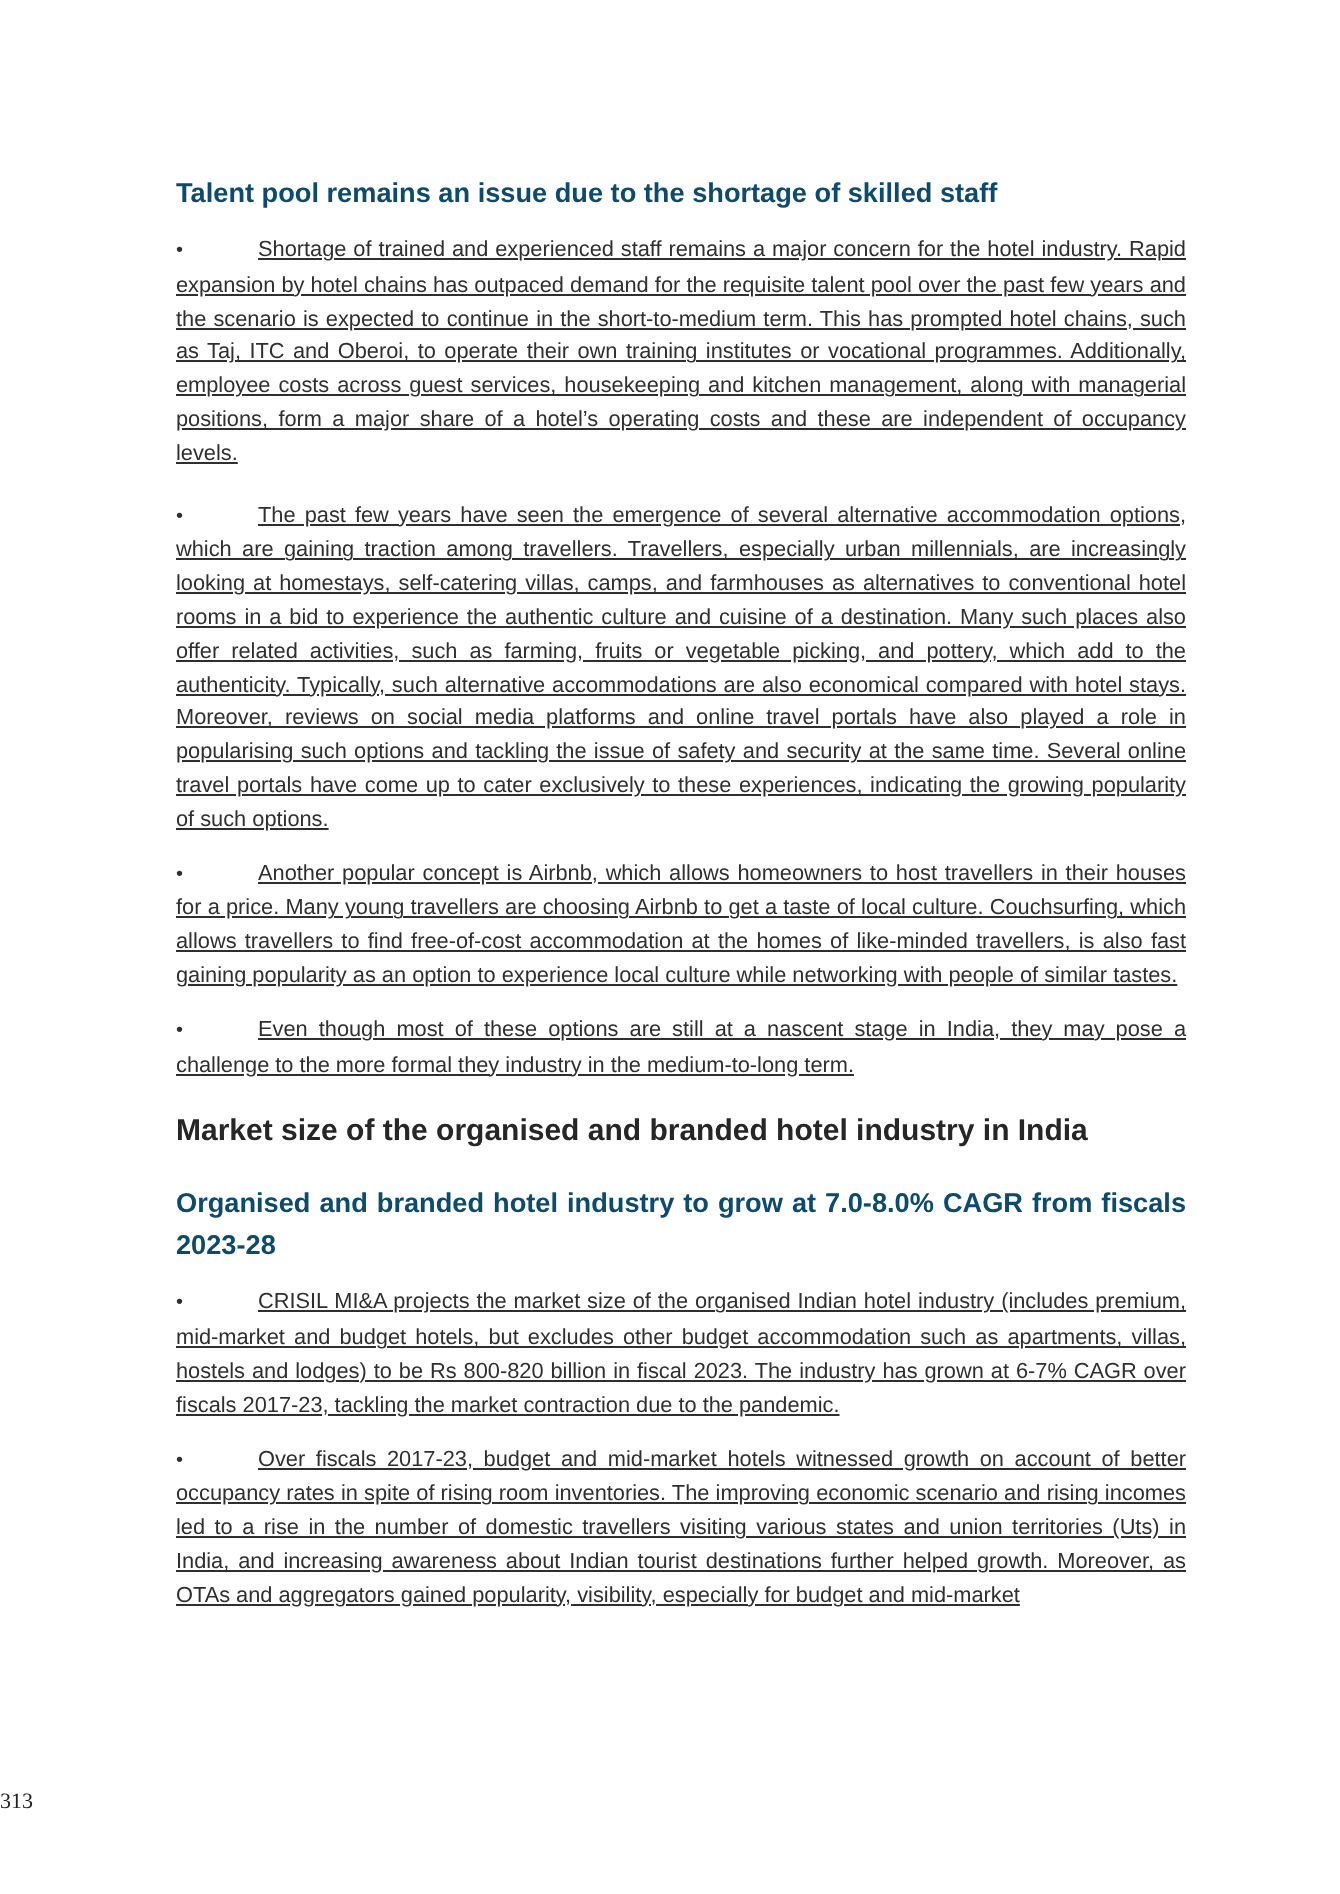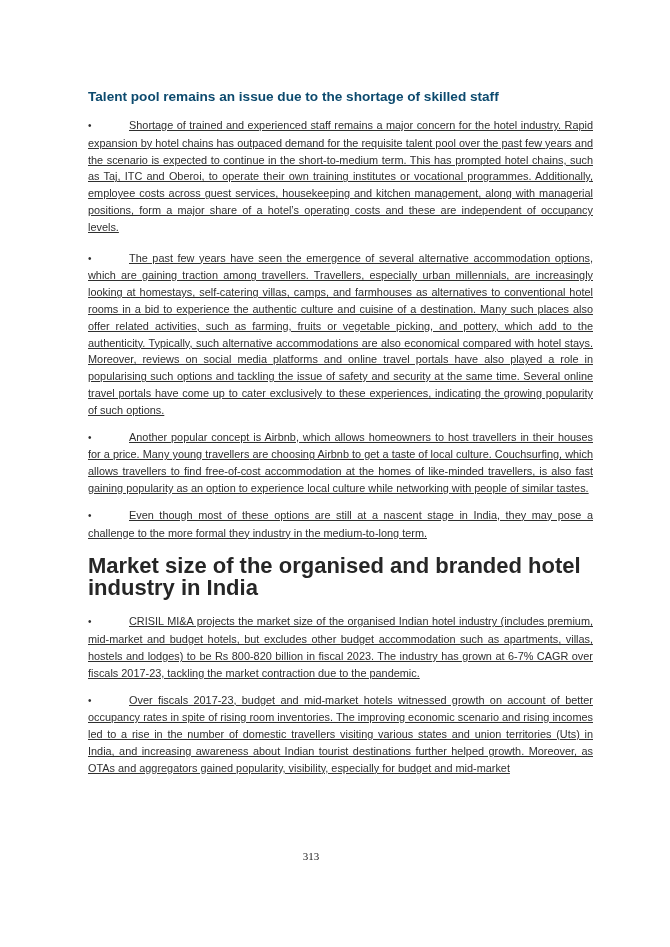--- a/index.html
+++ b/index.html
@@ -17,21 +17,21 @@
     font-weight: bold;
     font-size: 13.6px;
     line-height: 21px;
     margin: 0 0 10px 0;
     color: #0c4a6e;
     text-align: justify;
   }
   h1.main {
     font-family: "Liberation Sans", sans-serif;
     font-weight: bold;
-    font-size: 22px;
+    font-size: 15px;
     line-height: 22px;
     margin: 0 0 14px 0;
     color: #262626;
   }
   p.bullet {
     font-size: 10.9px;
     line-height: 16.8px;
     margin: 0 0 10px 0;
     text-align: justify;
     color: #2f2f2f;
@@ -40,22 +40,21 @@
   .dot {
     display: inline-block;
     width: 41px;
     font-size: 10px;
   }
   .gap-sm { height: 4px; }
   .page-number {
     position: absolute;
     left: 0;
     width: 622px;
-    top: 850px;
-    text-align: center;
+    top: 895px;
     font-family: "Liberation Serif", serif;
     font-size: 11px;
     color: #222;
   }
 </style>
 </head>
 <body>
 
 <div class="page">
 
@@ -64,18 +63,19 @@
 
   <div class="gap-sm"></div>
 
   <p class="bullet"><span class="dot">•</span><span>The past few years have seen the emergence of several alternative accommodation options, which are gaining traction among travellers. Travellers, especially urban millennials, are increasingly looking at homestays, self-catering villas, camps, and farmhouses as alternatives to conventional hotel rooms in a bid to experience the authentic culture and cuisine of a destination. Many such places also offer related activities, such as farming, fruits or vegetable picking, and pottery, which add to the authenticity. Typically, such alternative accommodations are also economical compared with hotel stays. Moreover, reviews on social media platforms and online travel portals have also played a role in popularising such options and tackling the issue of safety and security at the same time. Several online travel portals have come up to cater exclusively to these experiences, indicating the growing popularity of such options.</span></p>
   <p class="bullet"><span class="dot">•</span><span>Another popular concept is Airbnb, which allows homeowners to host travellers in their houses for a price. Many young travellers are choosing Airbnb to get a taste of local culture. Couchsurfing, which allows travellers to find free-of-cost accommodation at the homes of like-minded travellers, is also fast gaining popularity as an option to experience local culture while networking with people of similar tastes.</span></p>
   <p class="bullet"><span class="dot">•</span><span>Even though most of these options are still at a nascent stage in India, they may pose a challenge to the more formal they industry in the medium-to-long term.</span></p>
 
   <div class="gap-sm"></div>
 
   <h1 class="main">Market size of the organised and branded hotel industry in India</h1>
+  <h2 class="sec">Organised and branded hotel industry to grow at 7.0-8.0% CAGR from fiscals 2023-28</h2>
   <p class="bullet"><span class="dot">•</span><span>CRISIL MI&amp;A projects the market size of the organised Indian hotel industry (includes premium, mid-market and budget hotels, but excludes other budget accommodation such as apartments, villas, hostels and lodges) to be Rs 800-820 billion in fiscal 2023. The industry has grown at 6-7% CAGR over fiscals 2017-23, tackling the market contraction due to the pandemic.</span></p>
   <p class="bullet"><span class="dot">•</span><span>Over fiscals 2017-23, budget and mid-market hotels witnessed growth on account of better occupancy rates in spite of rising room inventories. The improving economic scenario and rising incomes led to a rise in the number of domestic travellers visiting various states and union territories (Uts) in India, and increasing awareness about Indian tourist destinations further helped growth. Moreover, as OTAs and aggregators gained popularity, visibility, especially for budget and mid-market</span></p>
 
 </div>
 
 <div class="page-number">313</div>
 
 </body></html>

